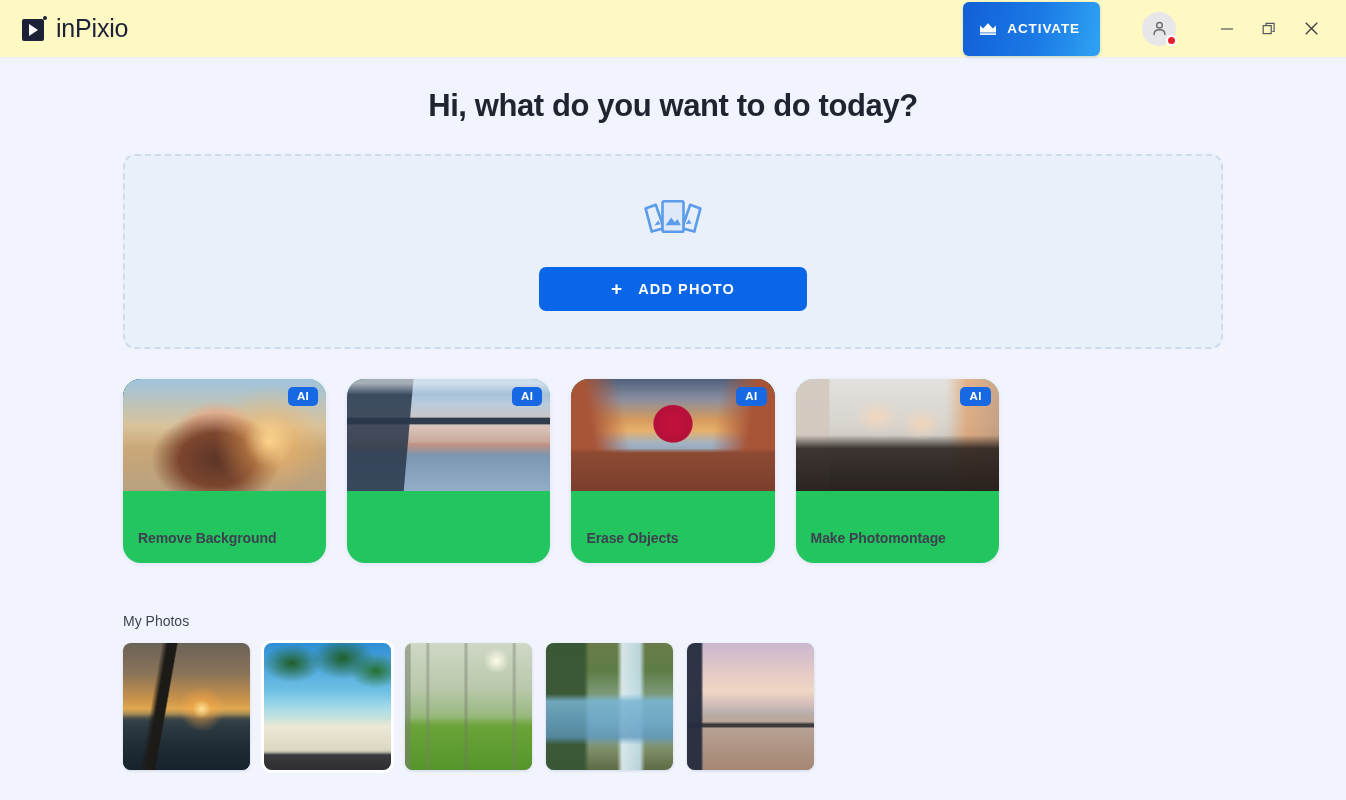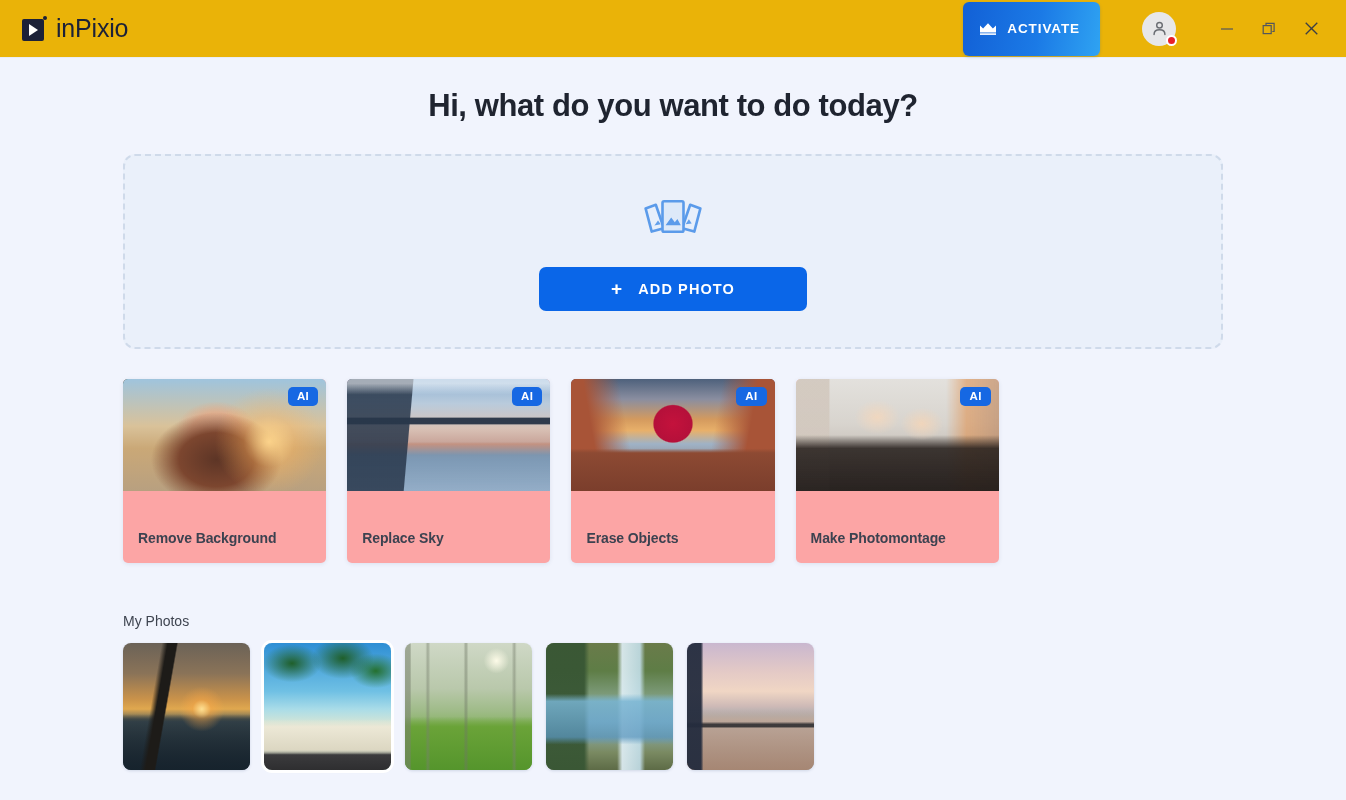--- a/index.html
+++ b/index.html
@@ -13,21 +13,21 @@
   body {
     font-family: "Liberation Sans", sans-serif;
     background: #f1f4fd;
     color: #2b2f3a;
     -webkit-font-smoothing: antialiased;
   }
 
   
   .titlebar {
     height: 58px;
-    background: #eab308;
+    background: #fef9c3;
     display: flex;
     align-items: center;
     padding: 0 14px 0 22px;
     border-bottom: 1px solid #e9edf6;
     position: relative;
   }
 
   .brand {
     display: flex;
     align-items: center;
@@ -192,22 +192,22 @@
 
   
   .cards {
     margin-top: 30px;
     display: grid;
     grid-template-columns: repeat(5, 1fr);
     gap: 21px;
   }
 
   .card {
-    background: #fca5a5;
-    border-radius: 5px;
+    background: #22c55e;
+    border-radius: 18px;
     overflow: hidden;
     box-shadow: 0 1px 4px rgba(40,60,110,.10);
     cursor: pointer;
   }
 
   .card-thumb {
     position: relative;
     height: 112px;
     overflow: hidden;
   }
@@ -450,21 +450,20 @@
           <span class="ai-badge">AI</span>
         </div>
         <div class="card-label">Remove Background</div>
       </div>
 
       <div class="card">
         <div class="card-thumb">
           <div class="art art-bridge"></div>
           <span class="ai-badge">AI</span>
         </div>
-        <div class="card-label">Replace Sky</div>
       </div>
 
       <div class="card">
         <div class="card-thumb">
           <div class="art art-balloon"></div>
           <span class="ai-badge">AI</span>
         </div>
         <div class="card-label">Erase Objects</div>
       </div>
 

